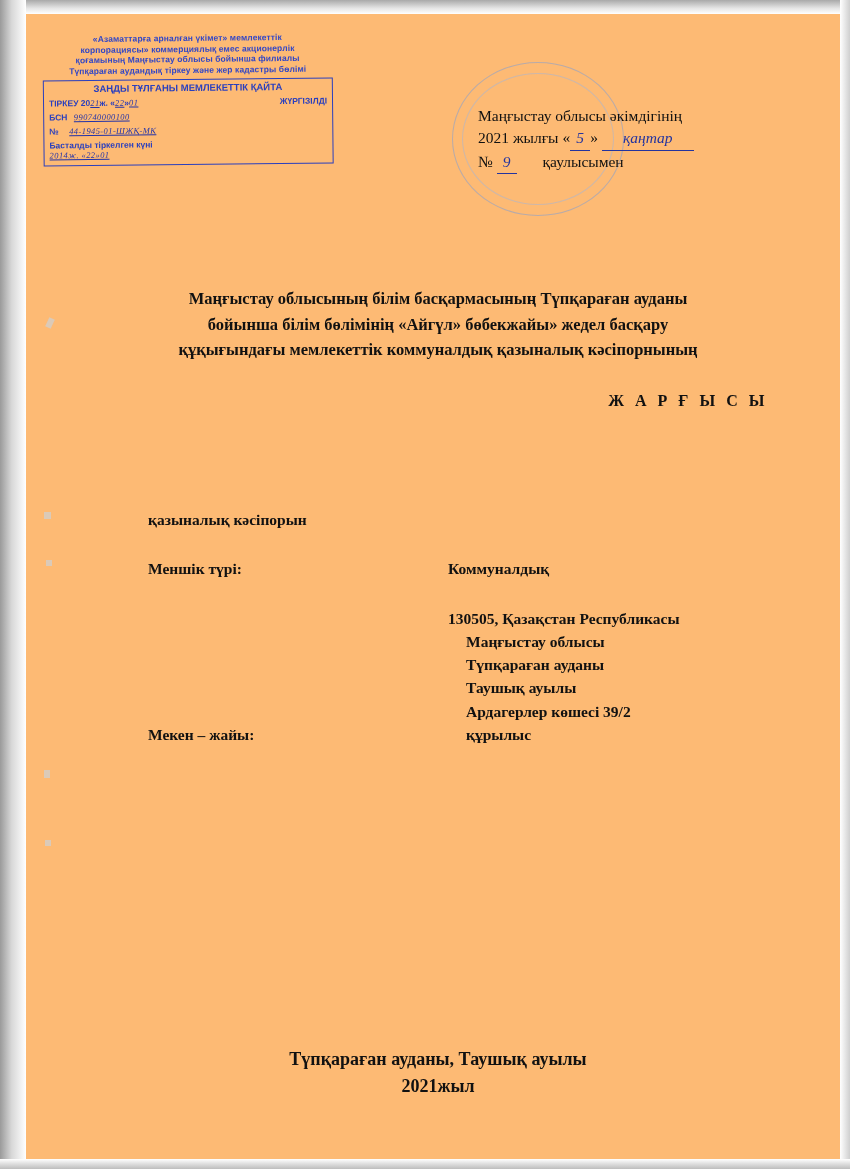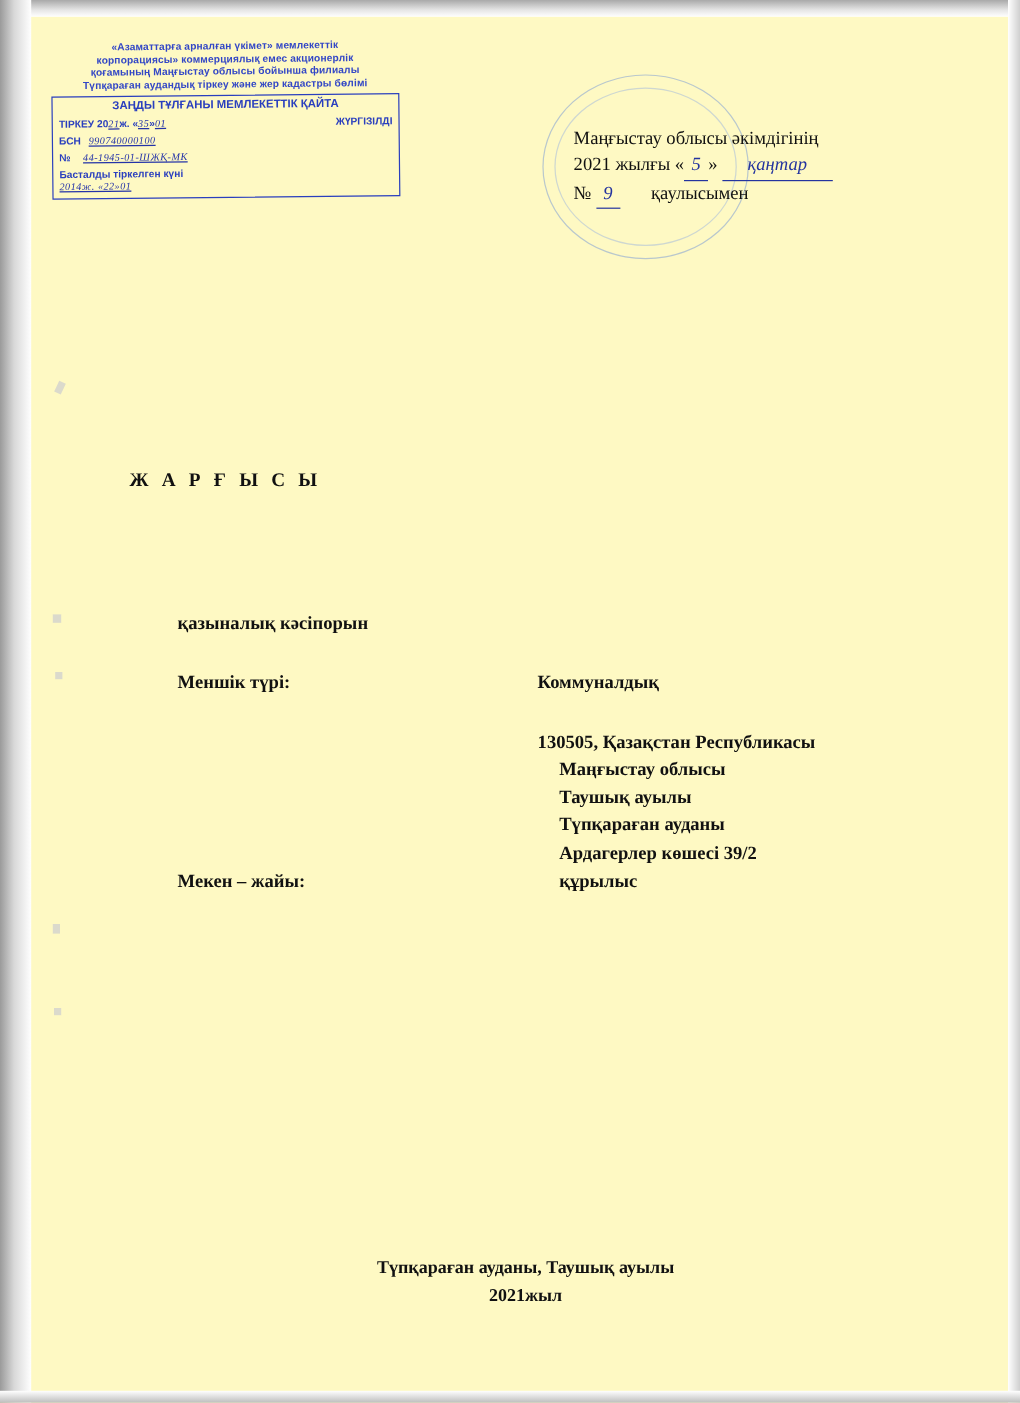--- a/index.html
+++ b/index.html
@@ -4,21 +4,21 @@
 <style>
   html, body {
     margin: 0;
     padding: 0;
     background: #b8b8b8;
   }
   .page {
     position: relative;
     width: 850px;
     height: 1169px;
-    background: #fef9c3;
+    background: #fdba74;
     margin: 0 auto;
     overflow: hidden;
     font-family: "Liberation Serif", serif;
     color: #111;
   }
   
   .scan-left-edge {
     position: absolute;
     left: 0; top: 0;
     width: 26px; height: 100%;
@@ -146,21 +146,21 @@
     text-align: center;
     font-size: 16.5px;
     font-weight: bold;
     line-height: 1.55;
   }
   .charter {
     position: absolute;
     left: 108px;
     top: 392px;
     width: 660px;
-    text-align: left;
+    text-align: right;
     font-size: 16px;
     font-weight: bold;
     letter-spacing: 3.5px;
   }
 
   
   .fields {
     position: absolute;
     left: 148px;
     top: 508px;
@@ -186,21 +186,21 @@
   .addr .l { display: block; }
   .addr .l.indent { padding-left: 18px; }
 
   
   .footer {
     position: absolute;
     left: 108px;
     top: 1046px;
     width: 660px;
     text-align: center;
-    font-size: 15px;
+    font-size: 18px;
     font-weight: bold;
     line-height: 1.5;
   }
 
   
   .speck {
     position: absolute;
     background: #cfcfcf;
     opacity: .75;
   }
@@ -224,21 +224,21 @@
   <div class="stamp">
     <div class="stamp-head">
       <div>«Азаматтарға арналған үкімет» мемлекеттік</div>
       <div>корпорациясы» коммерциялық емес акционерлік</div>
       <div>қоғамының Маңғыстау облысы бойынша филиалы</div>
       <div>Түпқараған аудандық тіркеу және жер кадастры бөлімі</div>
     </div>
     <div class="stamp-box">
       <div class="stamp-title">ЗАҢДЫ ТҰЛҒАНЫ МЕМЛЕКЕТТІК ҚАЙТА</div>
       <div class="stamp-row">
-        <span>ТІРКЕУ 20</span><span class="hand">21</span><span>ж. «</span><span class="hand">35</span>»<span class="hand">01</span>
+        <span>ТІРКЕУ 20</span><span class="hand">21</span><span>ж. «</span><span class="hand">22</span>»<span class="hand">01</span>
         <span style="float:right">ЖҮРГІЗІЛДІ</span>
       </div>
       <div class="stamp-row">
         <span>БСН</span>
         <span class="hand" style="margin-left:4px;">990740000100</span>
       </div>
       <div class="stamp-row">
         <span>№</span>
         <span class="hand" style="margin-left:8px;">44-1945-01-ШЖҚ-МК</span>
       </div>
@@ -260,20 +260,25 @@
       <span>2021 жылғы «</span><span class="ins">5</span><span>»</span>
       <span class="ins ins-wide">қаңтар</span>
     </div>
     <div class="ln">
       <span>№</span>
       <span class="ins">9</span>
       <span style="margin-left:22px;">қаулысымен</span>
     </div>
   </div>
 
+  <div class="title">
+    <div>Маңғыстау облысының білім басқармасының Түпқараған ауданы</div>
+    <div>бойынша білім бөлімінің «Айгүл» бөбекжайы» жедел басқару</div>
+    <div>құқығындағы мемлекеттік коммуналдық қазыналық кәсіпорнының</div>
+  </div>
 
   <div class="charter">Ж А Р Ғ Ы С Ы</div>
 
   <div class="fields">
 
     <div class="frow">
       <div class="fvalue">
         <span class="l">қазыналық кәсіпорын</span>
       </div>
     </div>
@@ -283,22 +288,22 @@
       <div class="fvalue">
         <span class="l">Коммуналдық</span>
       </div>
     </div>
 
     <div class="frow" style="margin-top:14px;align-items:flex-end;">
       <div class="flabel">Мекен – жайы:</div>
       <div class="fvalue addr">
         <span class="l">130505, Қазақстан Республикасы</span>
         <span class="l indent">Маңғыстау облысы</span>
+        <span class="l indent">Түпқараған ауданы</span>
         <span class="l indent">Таушық ауылы</span>
-        <span class="l indent">Түпқараған ауданы</span>
         <span class="l indent">Ардагерлер көшесі 39/2</span>
         <span class="l indent">құрылыс</span>
       </div>
     </div>
 
   </div>
 
   <div class="footer">
     <div>Түпқараған ауданы, Таушық ауылы</div>
     <div>2021жыл</div>

